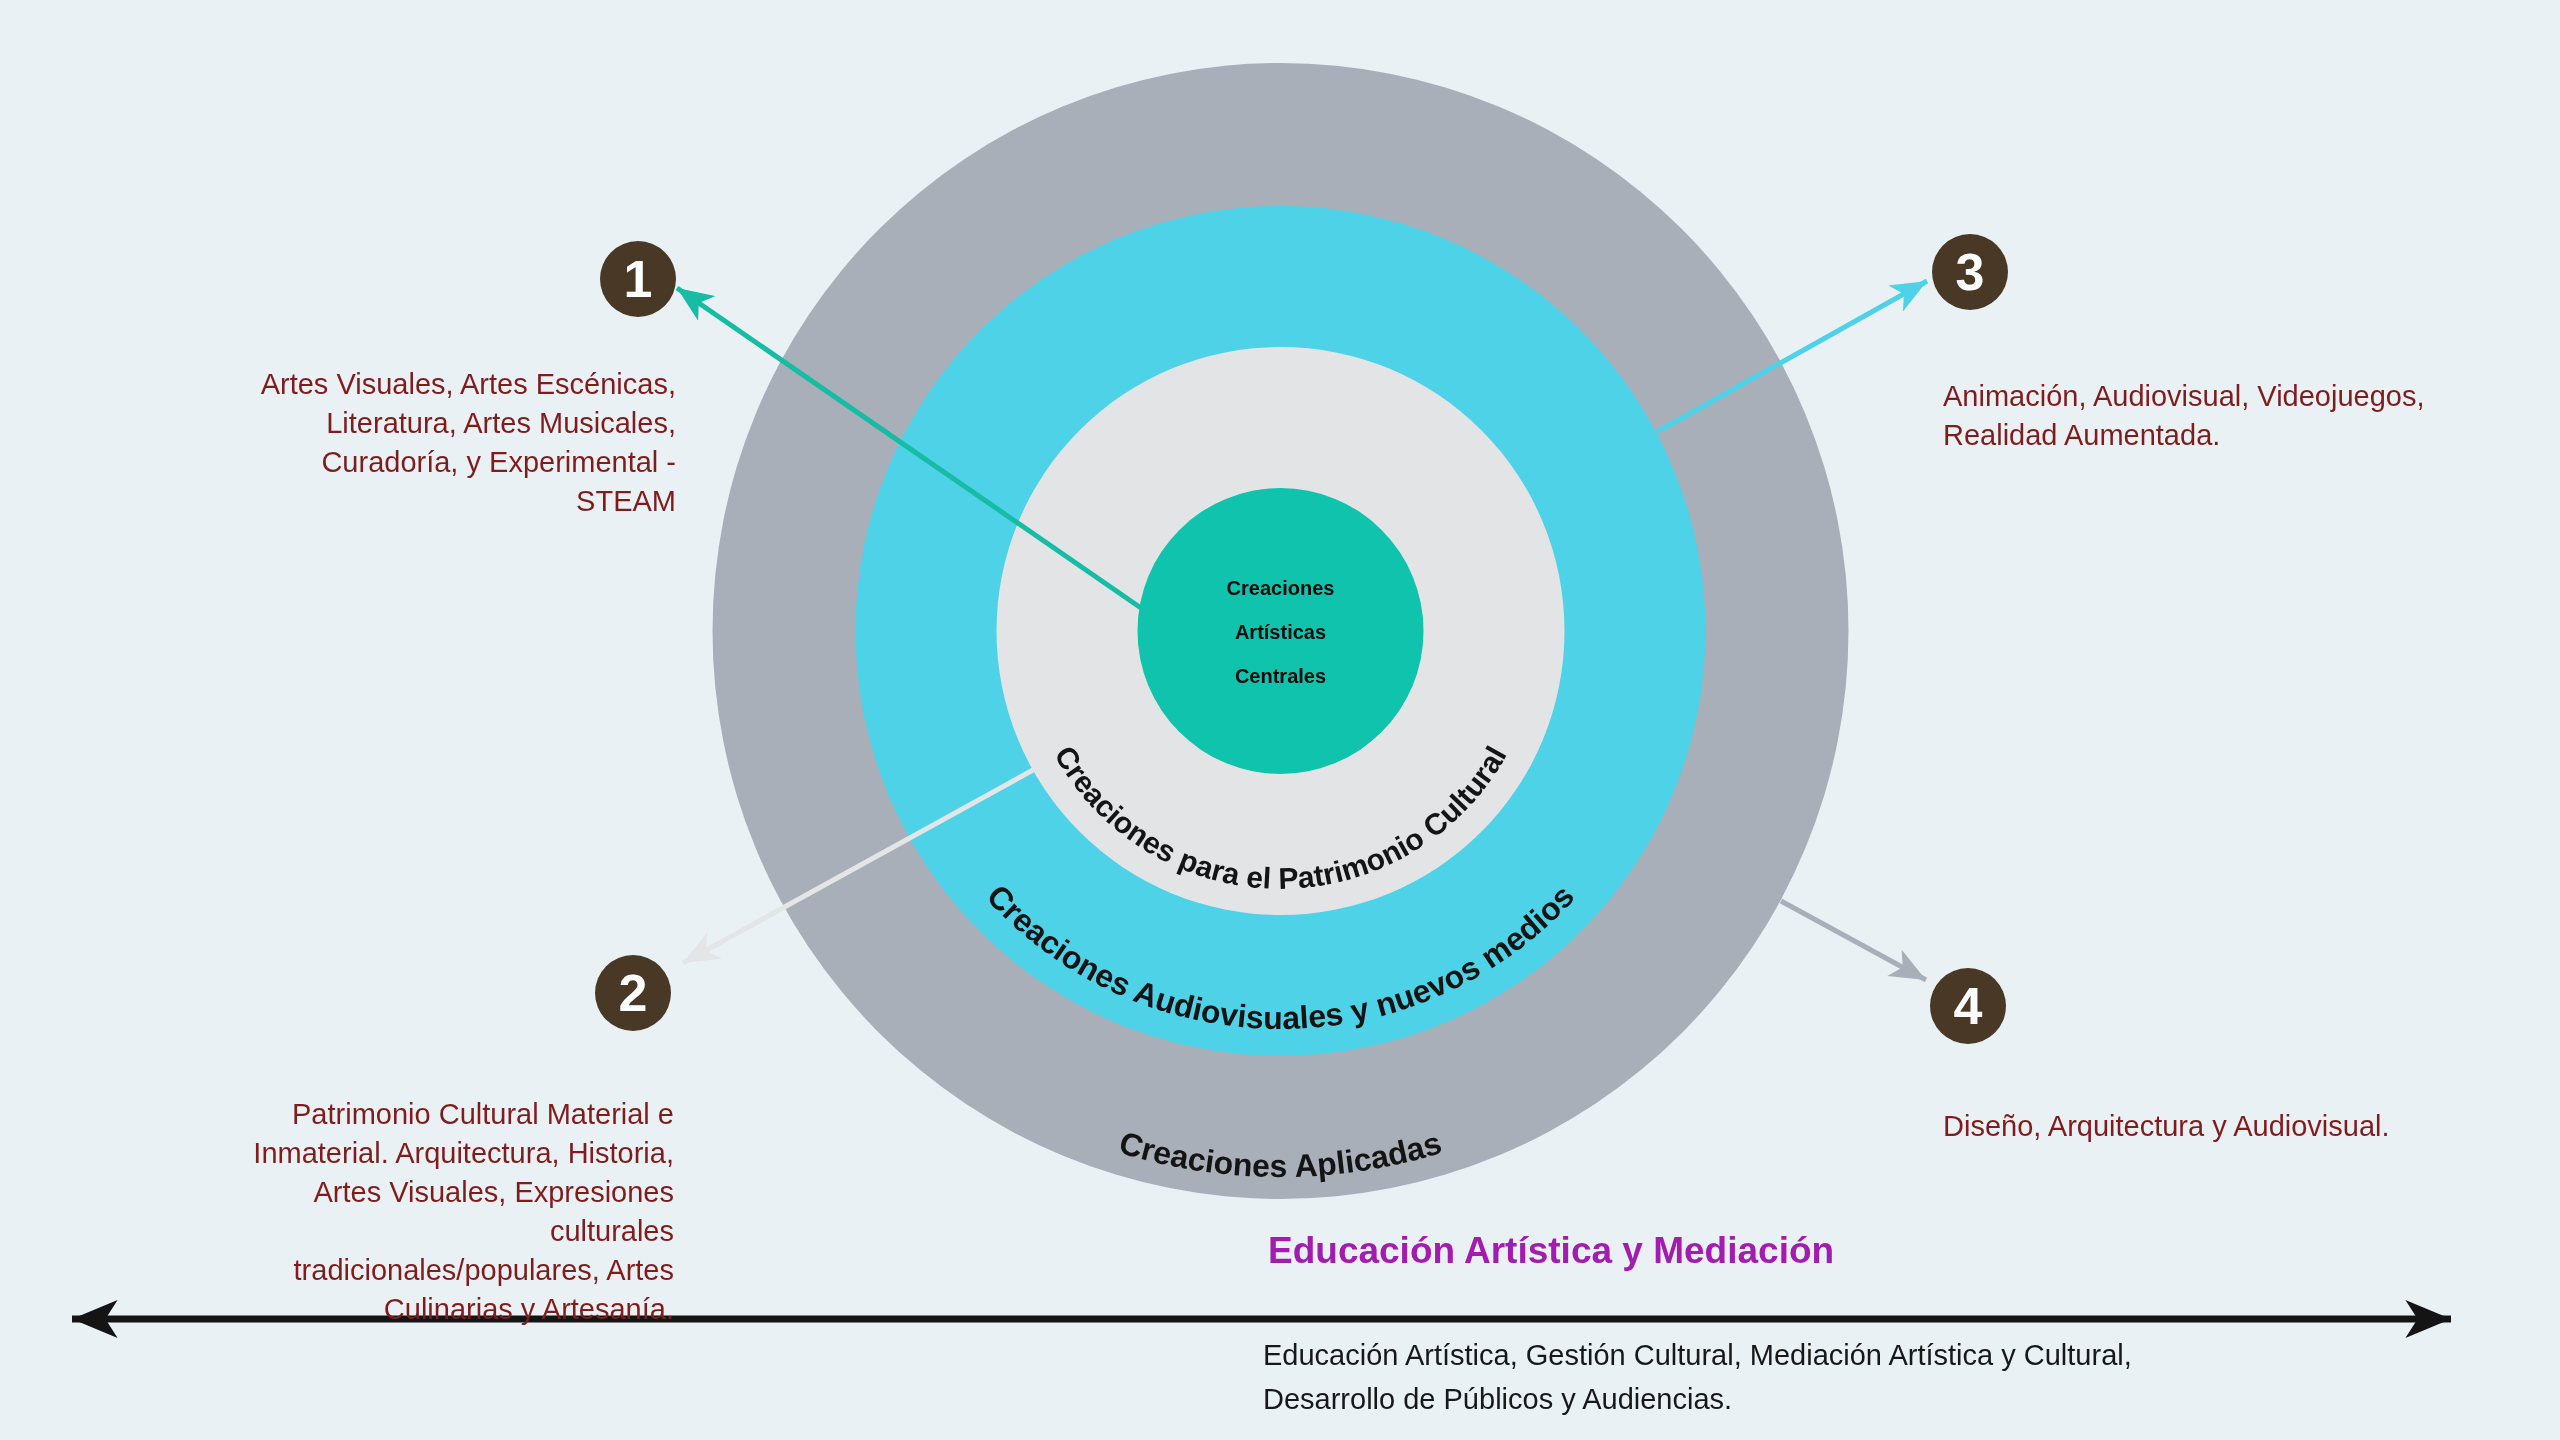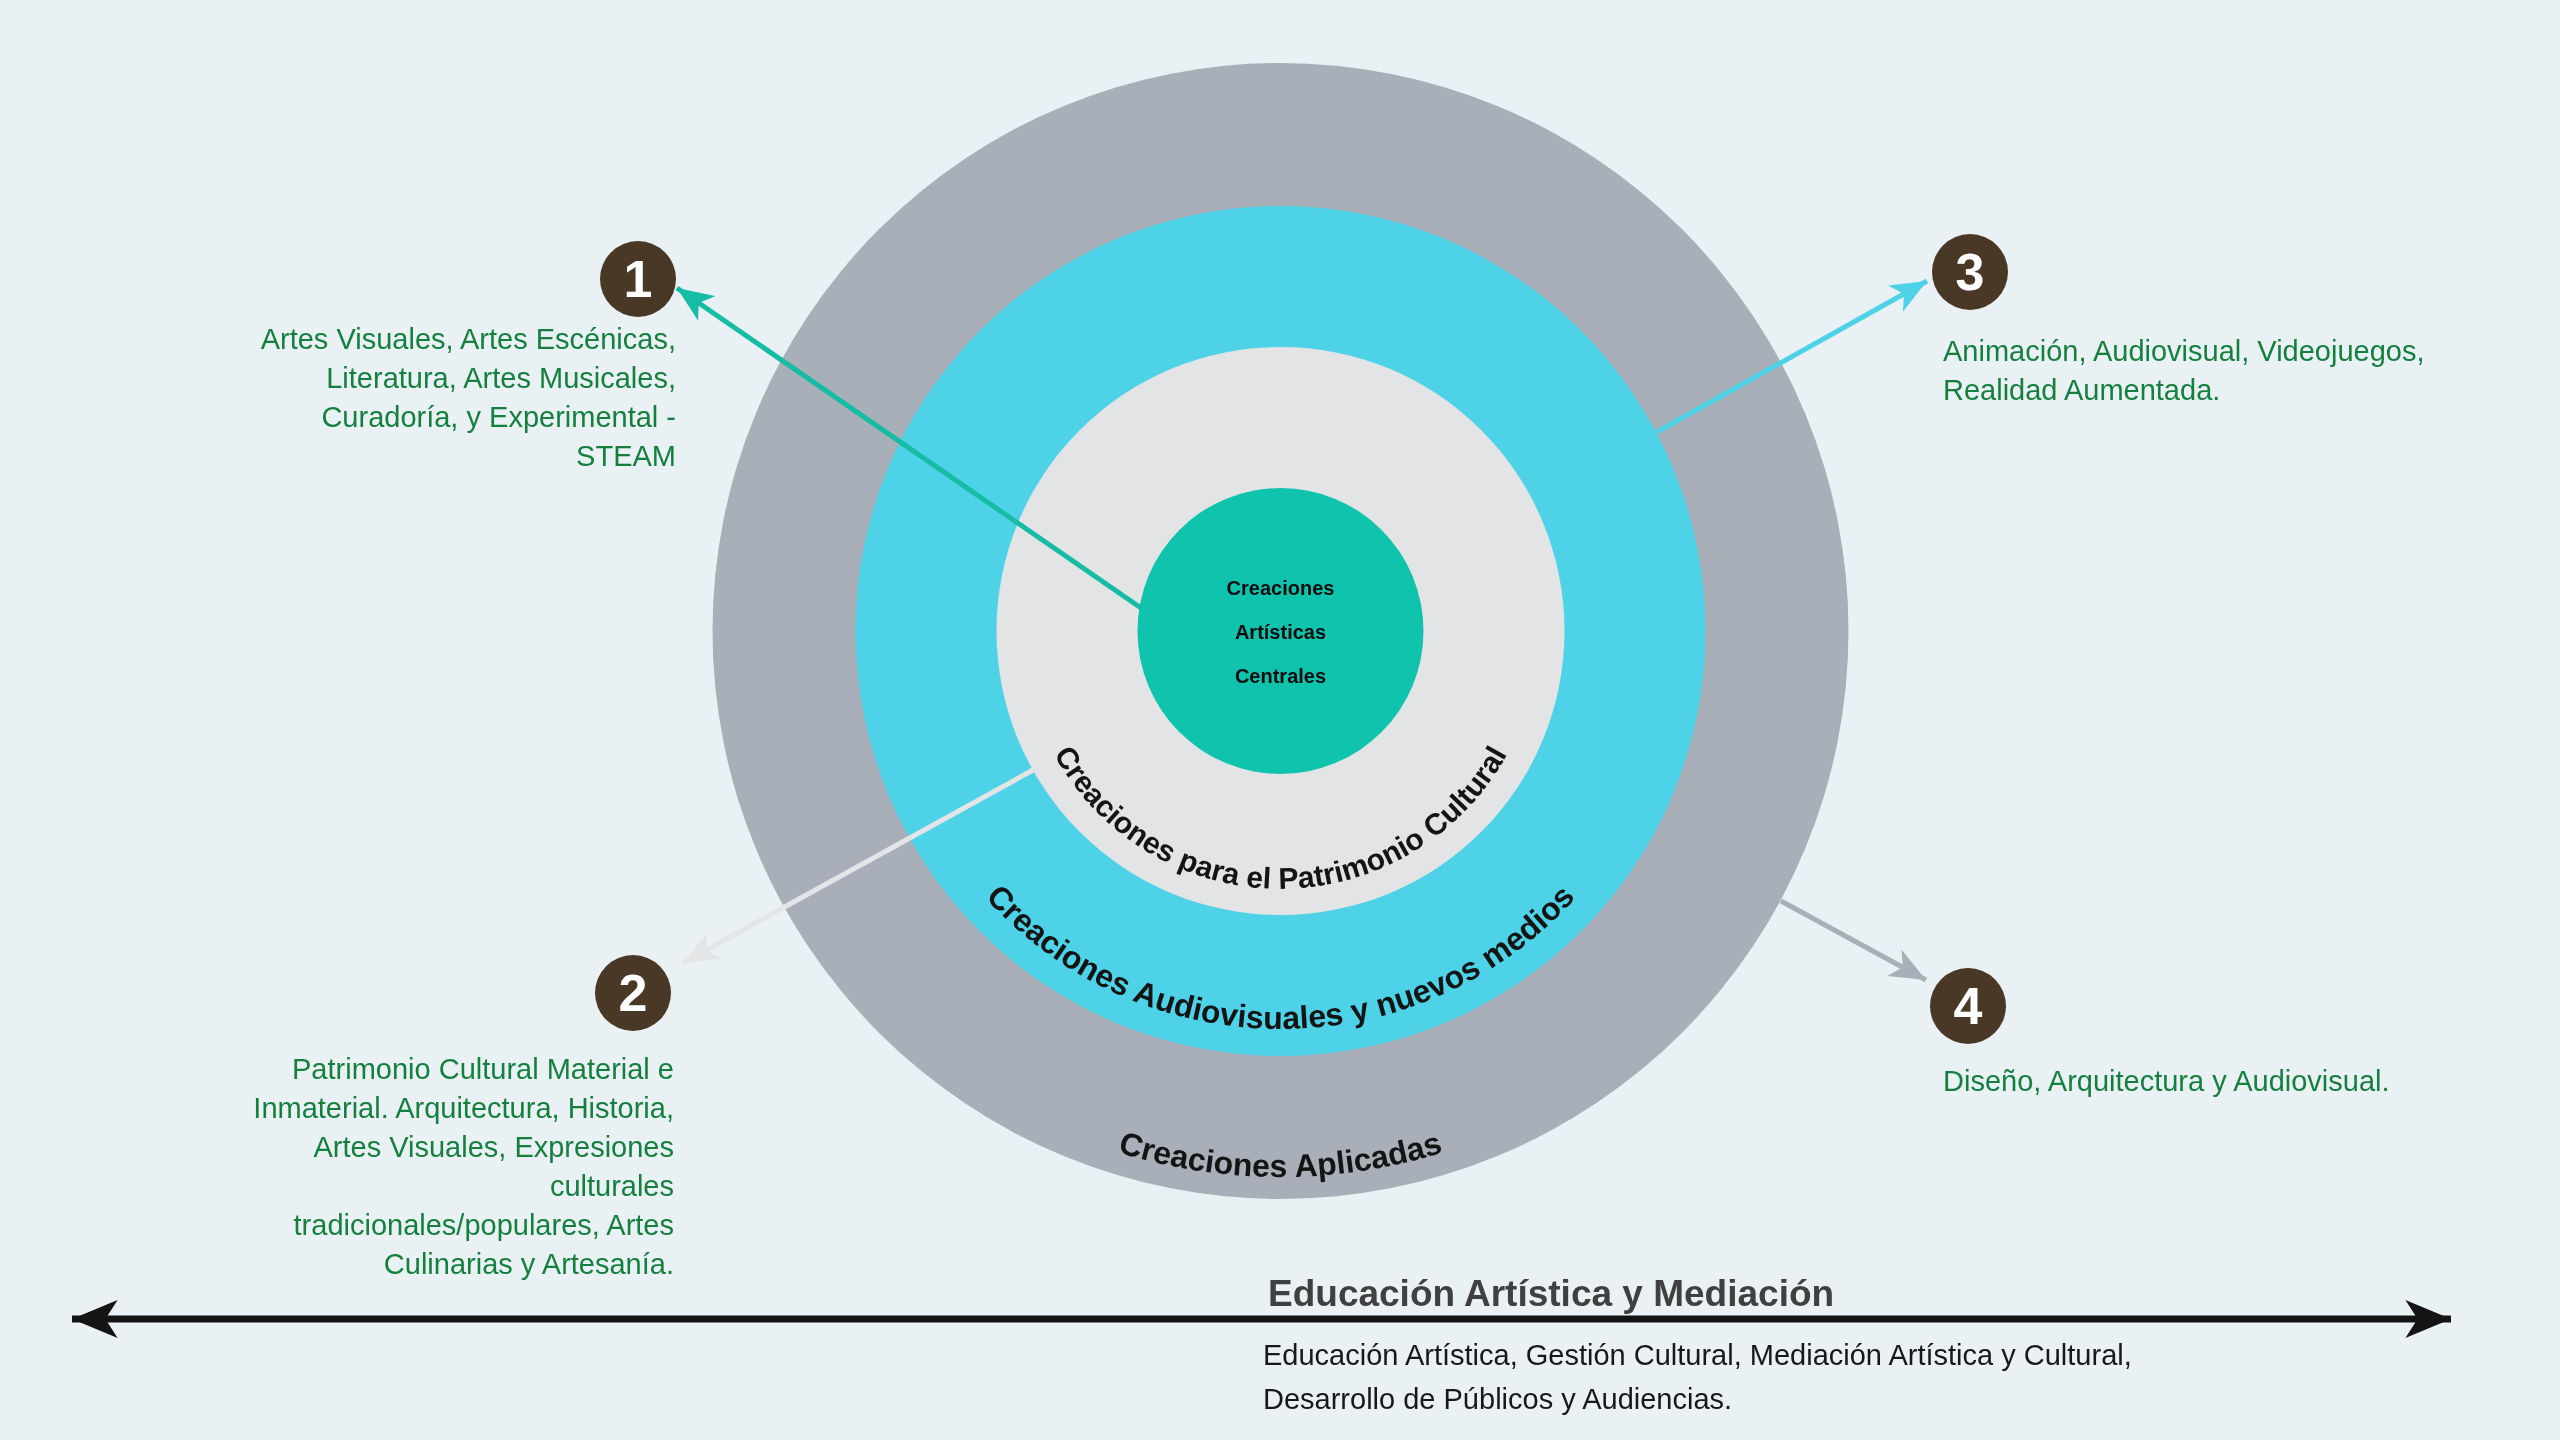--- a/index.html
+++ b/index.html
@@ -9,35 +9,35 @@
     font-family:"Liberation Sans","DejaVu Sans",sans-serif;
     color:#141414;
   }
   #diagram-svg{position:absolute;left:0;top:0;}
   .ring-label-text{
     font-family:"Liberation Sans","DejaVu Sans",sans-serif;
     font-weight:700;fill:#141414;
   }
   .callout-text{
     position:absolute;white-space:pre-line;
-    font-size:29px;line-height:39px;color:#15803d;
+    font-size:29px;line-height:39px;color:#7f1d1d;margin-top:45px;
   }
   .badge{
     position:absolute;width:76px;height:76px;border-radius:50%;
     background:#4A3826;color:#ffffff;font-weight:700;font-size:52px;
     display:flex;align-items:center;justify-content:center;
   }
   #center-label{
     position:absolute;left:1130px;top:566px;width:301px;
     text-align:center;font-weight:700;font-size:20px;line-height:44px;
     white-space:pre-line;color:#0b0c0d;
   }
   #axis-title{
-    position:absolute;left:1268px;top:1273px;
-    font-weight:700;font-size:37px;color:#404040;
+    position:absolute;left:1268px;top:1230px;
+    font-weight:700;font-size:37px;color:#a21caf;
   }
   #axis-subtitle{
     position:absolute;left:1263px;top:1333px;
     font-size:29px;line-height:44px;white-space:pre-line;color:#17181a;
   }
 </style>
 </head>
 <body>
 
 <div id="canvas">

